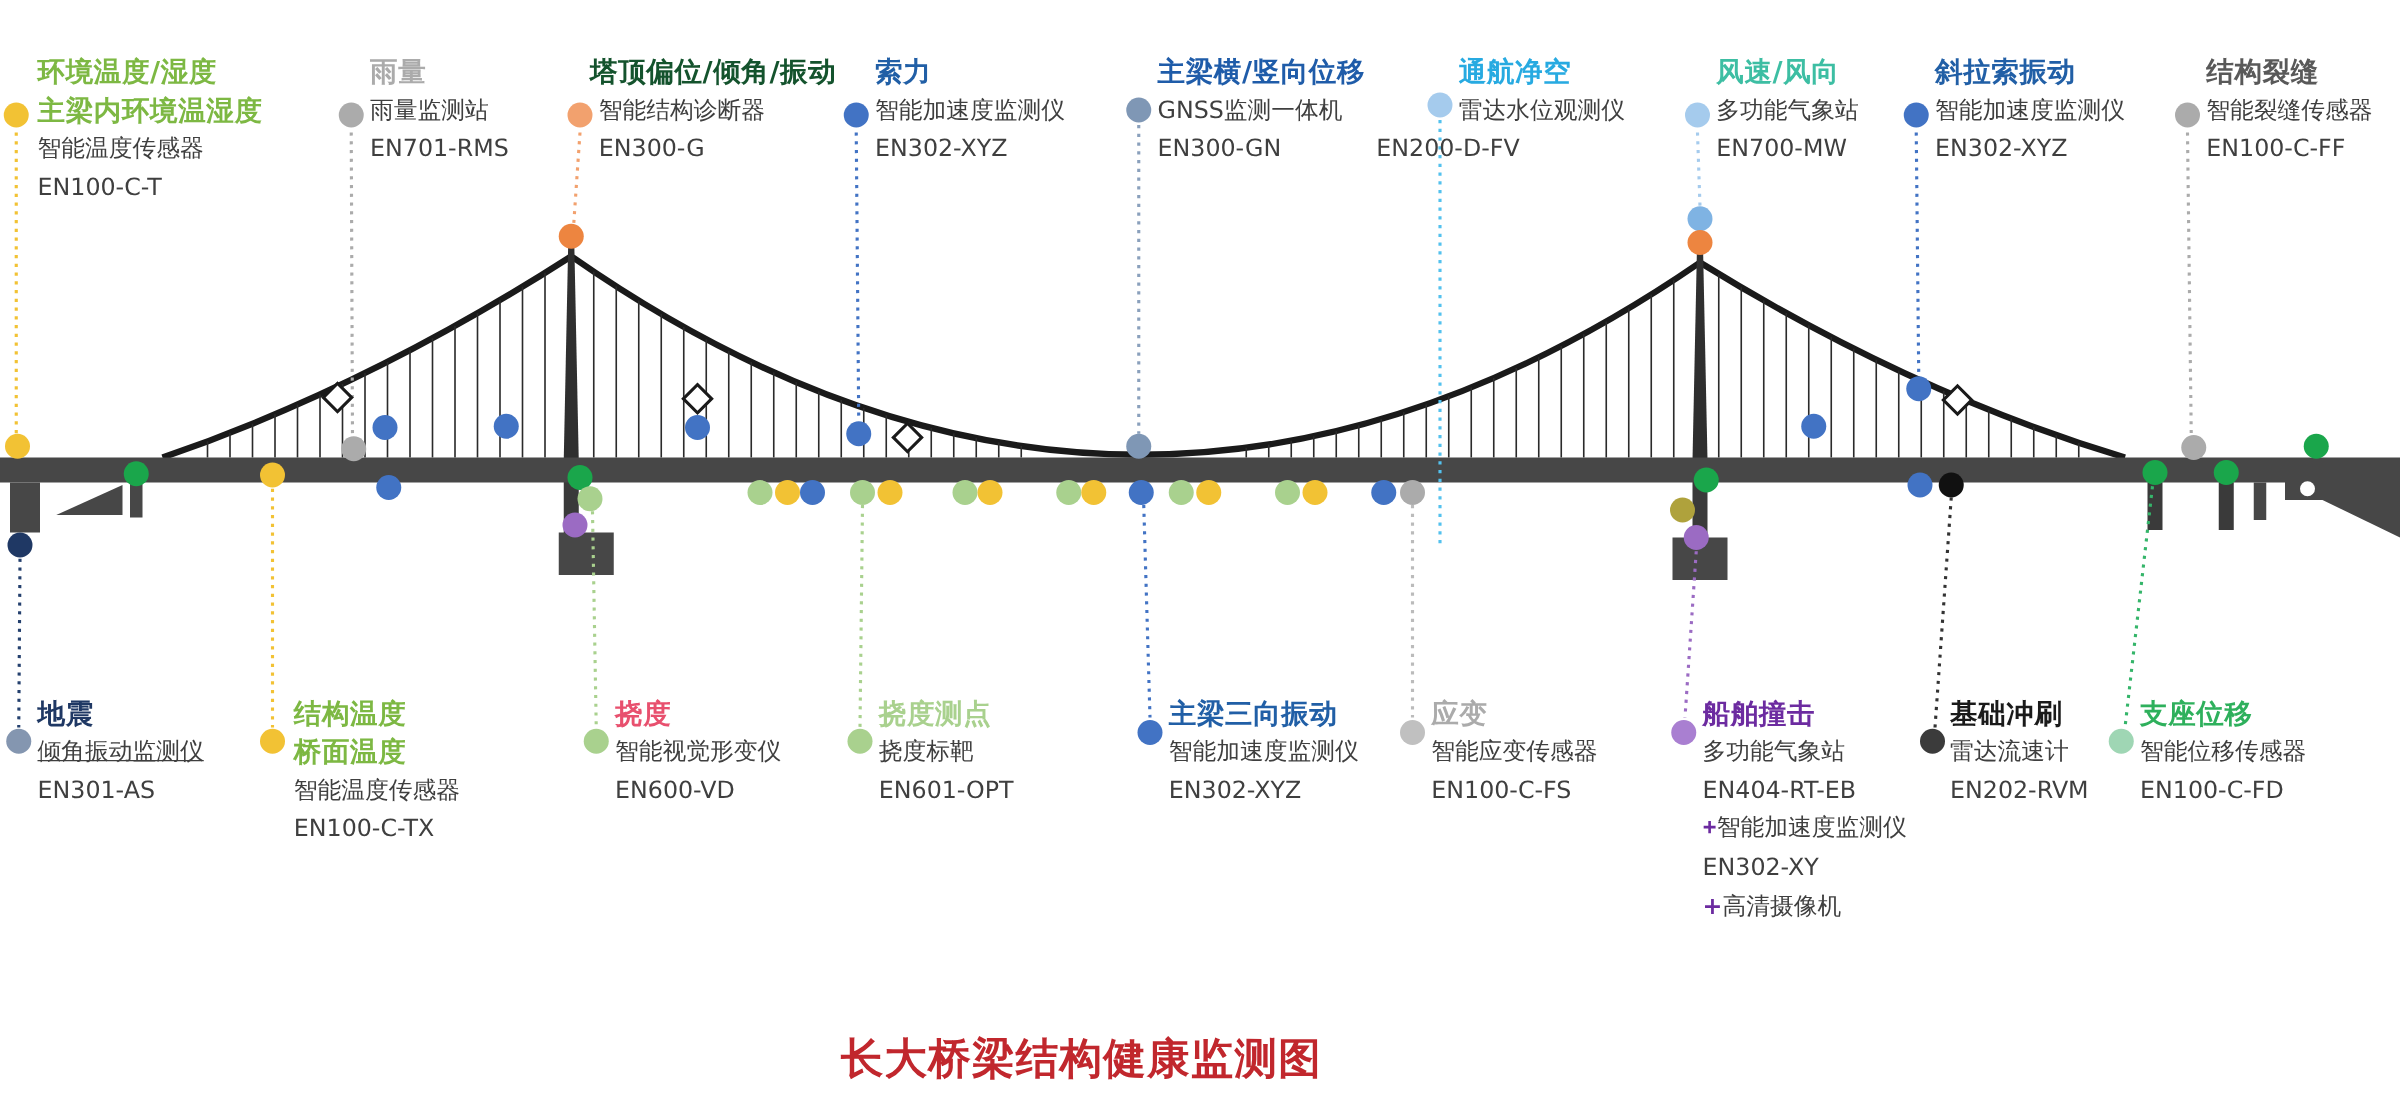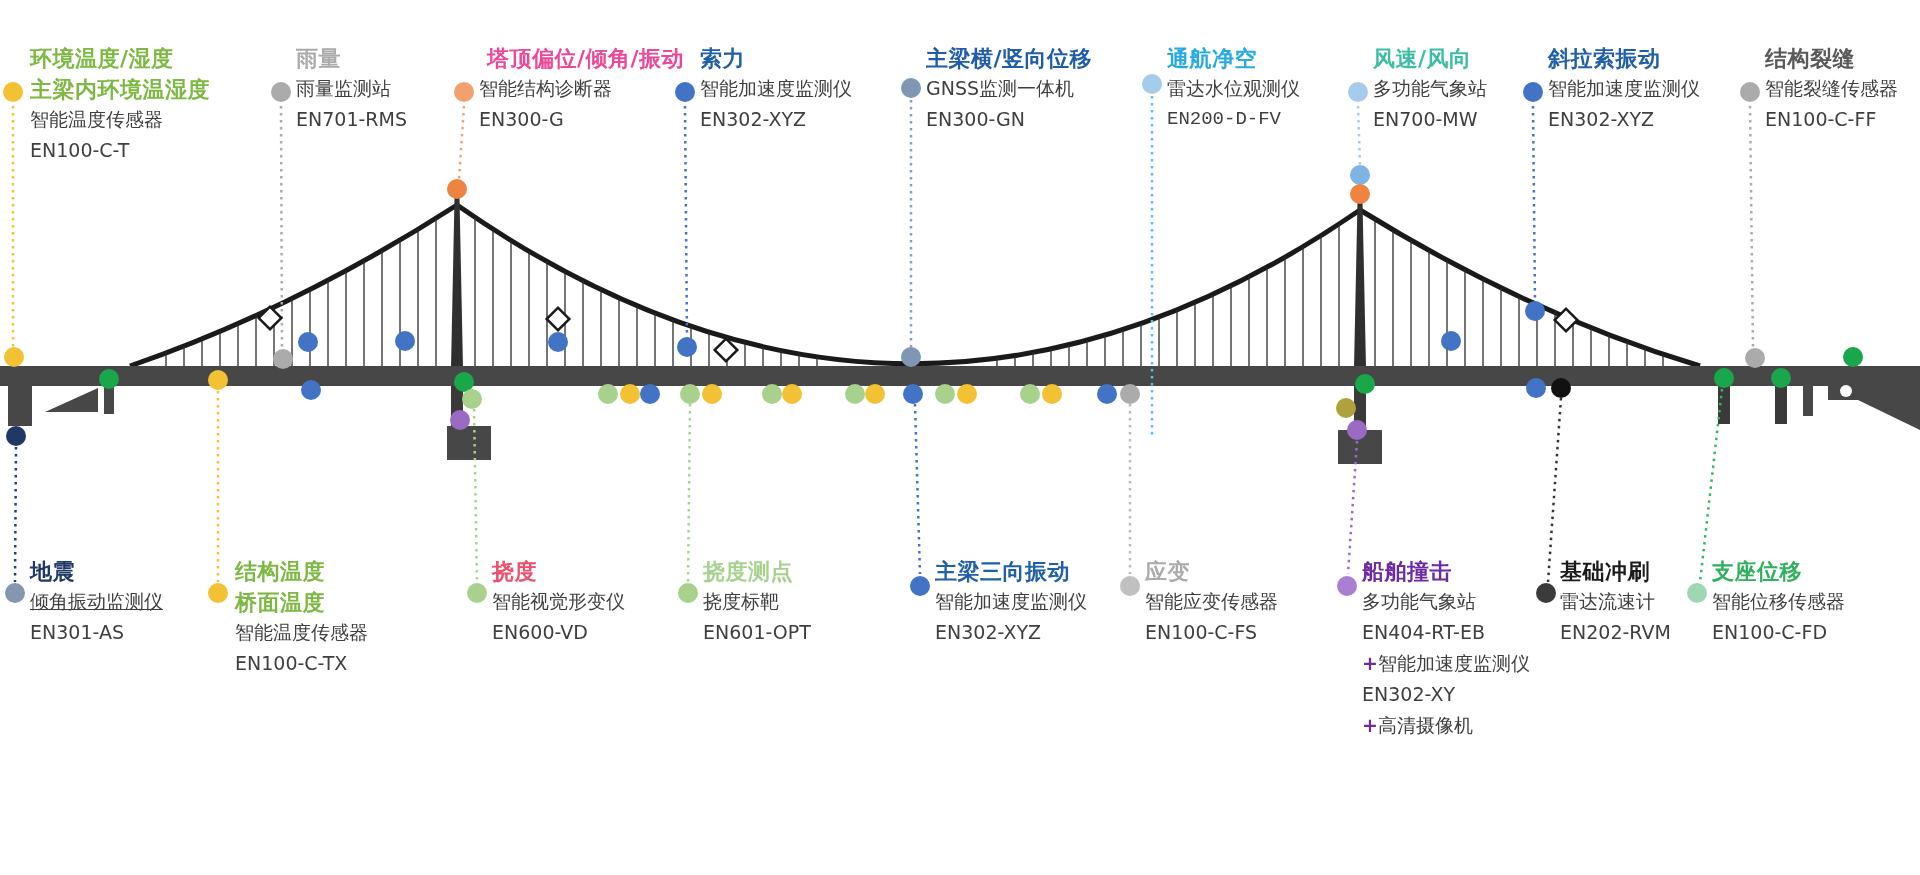--- a/index.html
+++ b/index.html
@@ -221,38 +221,38 @@
         <div class="lbl t" style="left: 30px; top: 79px; color: rgb(125, 184, 67);">主梁内环境温湿度</div>
         <div class="lbl r" style="left: 30px; top: 110px;">智能温度传感器</div>
         <div class="lbl r" style="left: 30px; top: 141px;">EN100-C-T</div>
       </div>
       <div>
         <div class="lbl t" style="left: 296px; top: 48px; color: rgb(171, 171, 171);">雨量</div>
         <div class="lbl r" style="left: 296px; top: 79px;">雨量监测站</div>
         <div class="lbl r" style="left: 296px; top: 110px;">EN701-RMS</div>
       </div>
       <div>
-        <div class="lbl t" style="left: 487px; top: 48px; color: #ec4899; text-align: center;">塔顶偏位/倾角/振动</div>
+        <div class="lbl t" style="left: 472px; top: 48px; color: #14532d; text-align: center;">塔顶偏位/倾角/振动</div>
         <div class="lbl r" style="left: 479px; top: 79px;">智能结构诊断器</div>
         <div class="lbl r" style="left: 479px; top: 110px;">EN300-G</div>
       </div>
       <div>
         <div class="lbl t" style="left: 700px; top: 48px; color: rgb(33, 95, 166);">索力</div>
         <div class="lbl r" style="left: 700px; top: 79px;">智能加速度监测仪</div>
         <div class="lbl r" style="left: 700px; top: 110px;">EN302-XYZ</div>
       </div>
       <div>
         <div class="lbl t" style="left: 926px; top: 48px; color: rgb(31, 92, 169);">主梁横/竖向位移</div>
         <div class="lbl r" style="left: 926px; top: 79px;">GNSS监测一体机</div>
         <div class="lbl r" style="left: 926px; top: 110px;">EN300-GN</div>
       </div>
       <div>
         <div class="lbl t" style="left: 1167px; top: 48px; color: rgb(39, 170, 225);">通航净空</div>
         <div class="lbl r" style="left: 1167px; top: 79px;">雷达水位观测仪</div>
-        <div class="lbl r" style="left: 1167px; top: 110px; font-family: Liberation Mono, monospace;">EN200-D-FV</div>
+        <div class="lbl r" style="left: 1101px; top: 110px;">EN200-D-FV</div>
       </div>
       <div>
         <div class="lbl t" style="left: 1373px; top: 48px; color: rgb(61, 190, 163);">风速/风向</div>
         <div class="lbl r" style="left: 1373px; top: 79px;">多功能气象站</div>
         <div class="lbl r" style="left: 1373px; top: 110px;">EN700-MW</div>
       </div>
       <div>
         <div class="lbl t" style="left: 1548px; top: 48px; color: rgb(33, 95, 166);">斜拉索振动</div>
         <div class="lbl r" style="left: 1548px; top: 79px;">智能加速度监测仪</div>
         <div class="lbl r" style="left: 1548px; top: 110px;">EN302-XYZ</div>
@@ -290,29 +290,30 @@
       </div>
       <div>
         <div class="lbl t" style="left: 1145px; top: 561px; color: rgb(171, 171, 171);">应变</div>
         <div class="lbl r" style="left: 1145px; top: 592px;">智能应变传感器</div>
         <div class="lbl r" style="left: 1145px; top: 623px;">EN100-C-FS</div>
       </div>
       <div>
         <div class="lbl t" style="left: 1362px; top: 561px; color: rgb(108, 43, 160);">船舶撞击</div>
         <div class="lbl r" style="left: 1362px; top: 592px;">多功能气象站</div>
         <div class="lbl r" style="left: 1362px; top: 623px;">EN404-RT-EB</div>
-        <div class="lbl r" style="left: 1362px; top: 654px;"><span class="plus" style="color: rgb(108, 43, 160);">+</span>智能加速度监测仪</div>
+        <div class="lbl r" style="left: 1362px; top: 654px; font-family: Liberation Mono, monospace;"><span class="plus" style="color: rgb(108, 43, 160);">+</span>智能加速度监测仪</div>
         <div class="lbl r" style="left: 1362px; top: 685px;">EN302-XY</div>
         <div class="lbl r" style="left: 1362px; top: 716px;"><span class="plus" style="color: rgb(108, 43, 160);">+</span>高清摄像机</div>
       </div>
       <div>
         <div class="lbl t" style="left: 1560px; top: 561px; color: rgb(26, 26, 26);">基础冲刷</div>
         <div class="lbl r" style="left: 1560px; top: 592px;">雷达流速计</div>
         <div class="lbl r" style="left: 1560px; top: 623px;">EN202-RVM</div>
       </div>
       <div>
         <div class="lbl t" style="left: 1712px; top: 561px; color: rgb(46, 176, 92);">支座位移</div>
         <div class="lbl r" style="left: 1712px; top: 592px;">智能位移传感器</div>
         <div class="lbl r" style="left: 1712px; top: 623px;">EN100-C-FD</div>
       </div>
     </div>
 
+  <div id="main-title" style="color: rgb(193, 39, 45);">长大桥梁结构健康监测图</div>
 </div>
 
 </body></html>

